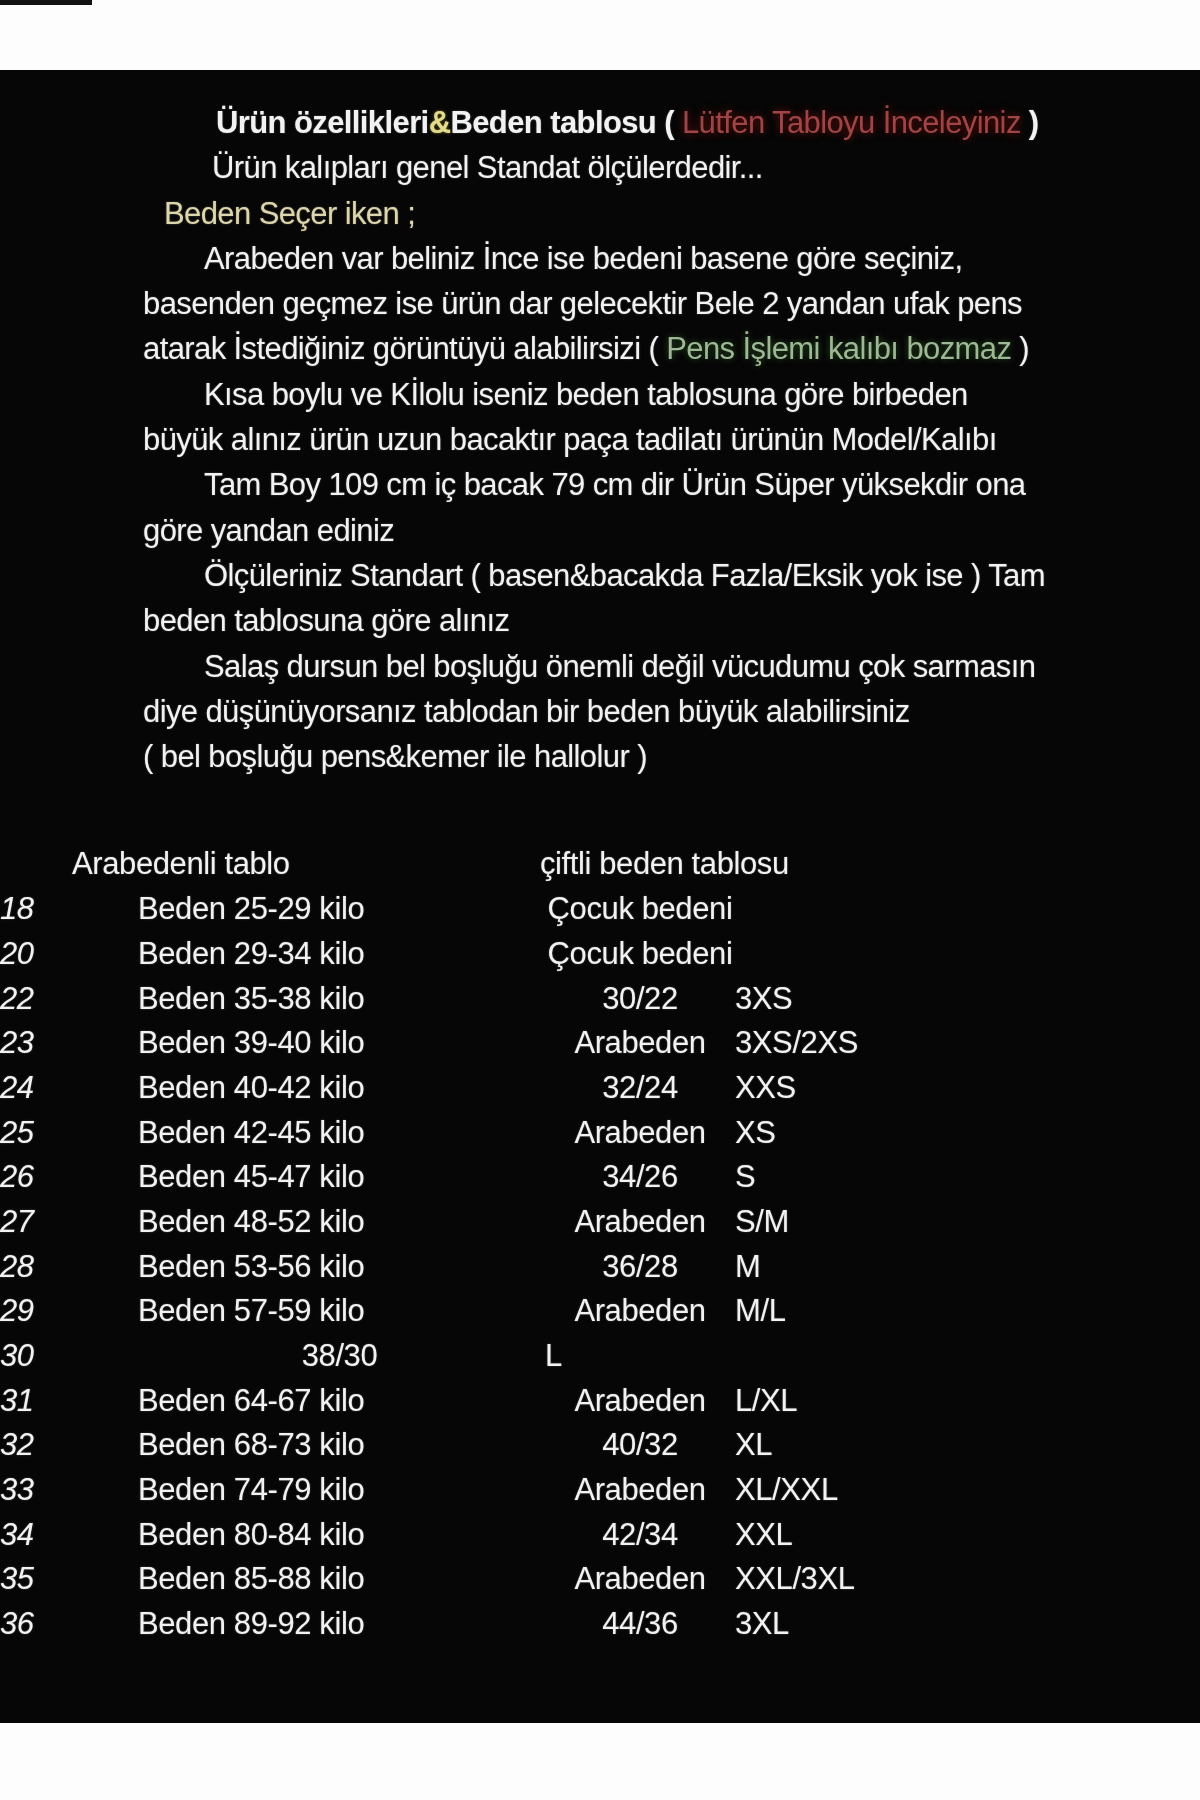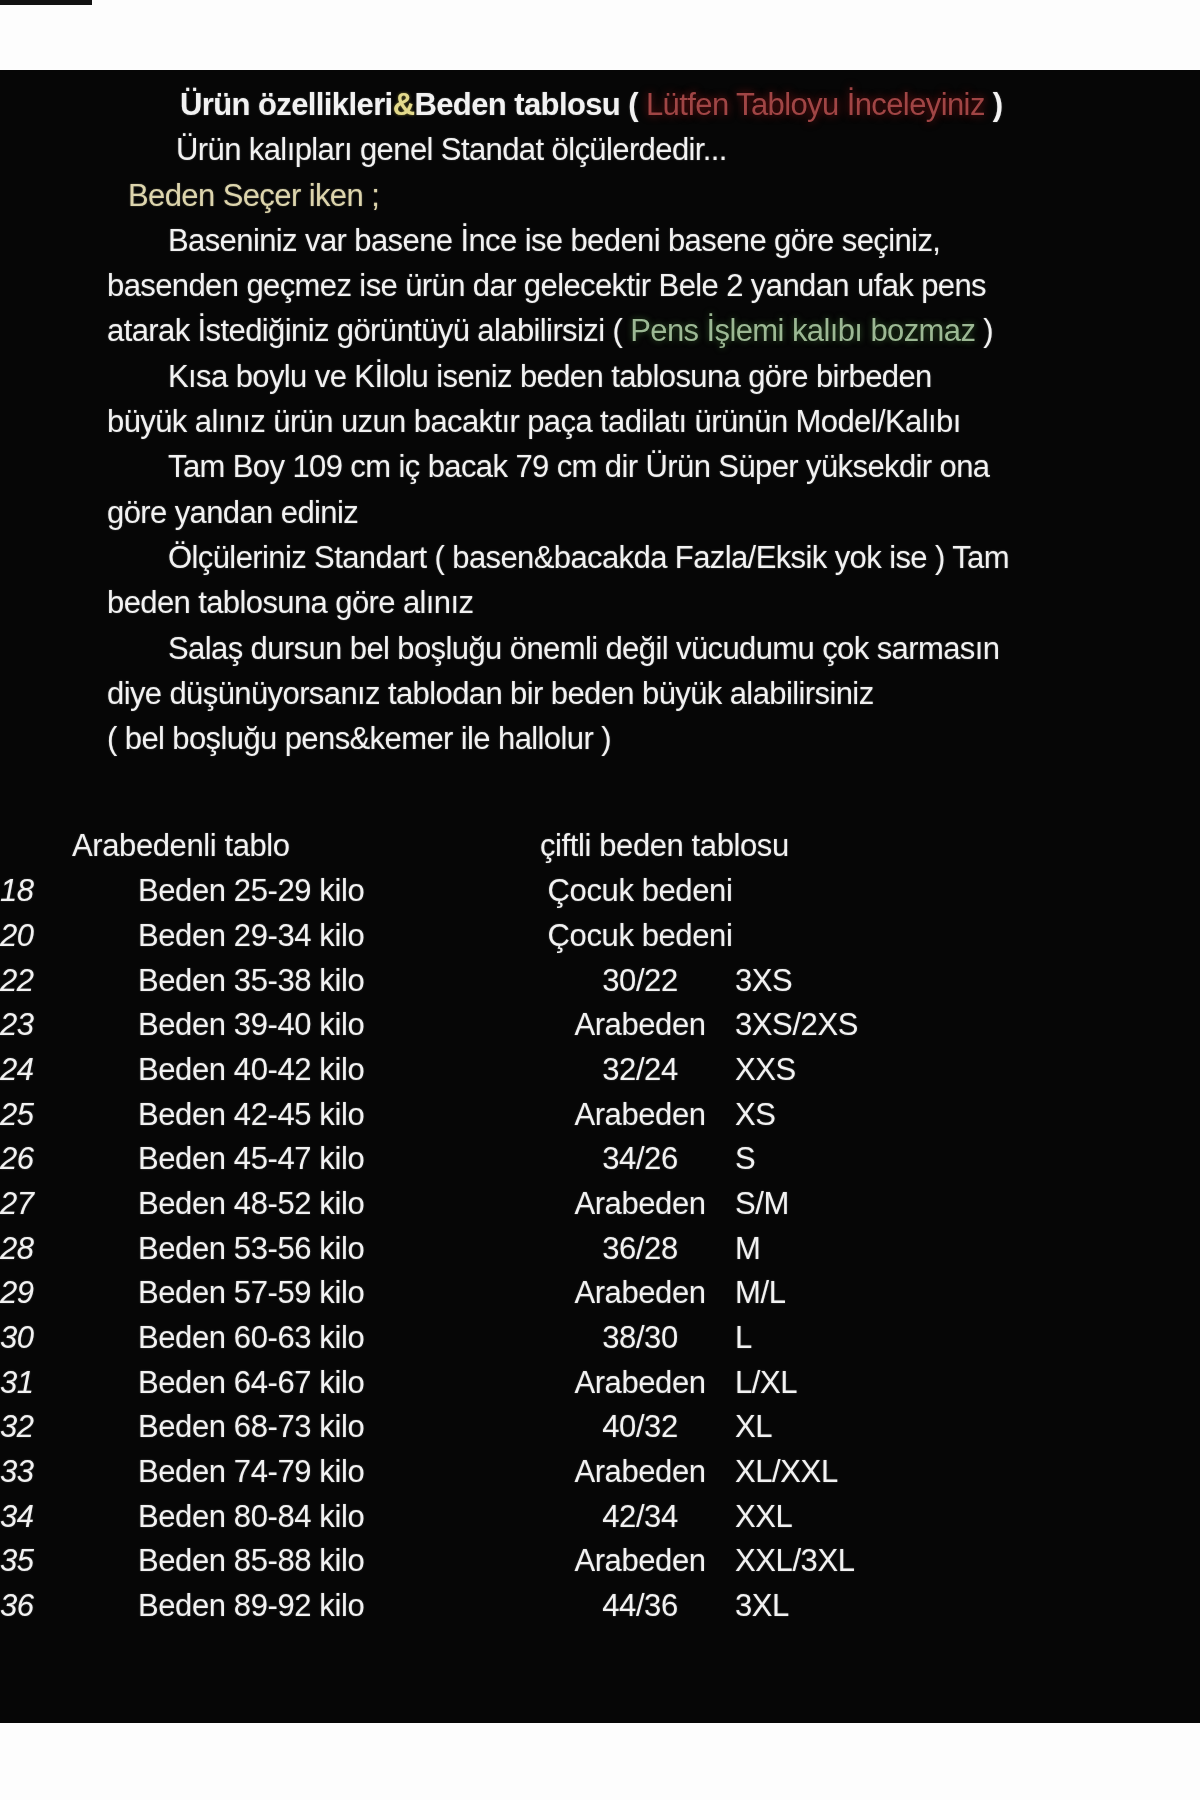--- a/index.html
+++ b/index.html
@@ -12,21 +12,21 @@
   .band{position:absolute;left:0;width:1200px;background:#fdfdfd;}
   .band-top{top:0;height:70px;}
   .band-bottom{top:1723px;height:77px;}
   .corner-dash{position:absolute;top:0;left:0;width:92px;height:5px;background:#121212;}
   .panel{
     position:absolute;top:70px;left:0;width:1200px;height:1653px;
     background:var(--c-panel,#060606);
     color:var(--c-white,#f2f2f2);
   }
   
-  .intro{padding-top:12px;}
+  .intro{padding-top:30px;margin-left:36px;}
   .line{
     line-height:45.3px;font-size:31px;letter-spacing:-0.6px;
     white-space:nowrap;
   }
   .ind-title{margin-left:180px;}
   .ind-line2{margin-left:176px;}
   .ind-label{margin-left:128px;}
   .ind-first{margin-left:168px;}
   .ind-cont{margin-left:107px;}
   .seg{text-shadow:0 0 2px rgba(255,255,255,0.30);}
@@ -55,21 +55,21 @@
 <body>
 
 <div class="band band-top"></div>
 <div class="corner-dash"></div>
 
 <div class="panel">
   <div class="intro">
       <div class="line ind-title"><span class="seg s-bold">Ürün özellikleri</span><span class="seg s-yellowbold">&amp;</span><span class="seg s-bold">Beden tablosu ( </span><span class="seg s-red">Lütfen Tabloyu İnceleyiniz</span><span class="seg s-bold"> )</span></div>
       <div class="line ind-line2"><span class="seg s-white">Ürün kalıpları genel Standat ölçülerdedir...</span></div>
       <div class="line ind-label"><span class="seg s-cream">Beden Seçer iken ;</span></div>
-      <div class="line ind-first"><span class="seg s-white">Baseniniz var basene İnce ise bedeni basene göre seçiniz,</span></div>
+      <div class="line ind-first"><span class="seg s-white">Arabeden var beliniz İnce ise bedeni basene göre seçiniz,</span></div>
       <div class="line ind-cont"><span class="seg s-white">basenden geçmez ise ürün dar gelecektir Bele 2 yandan ufak pens</span></div>
       <div class="line ind-cont"><span class="seg s-white">atarak İstediğiniz görüntüyü alabilirsizi ( </span><span class="seg s-green">Pens İşlemi kalıbı bozmaz</span><span class="seg s-white"> )</span></div>
       <div class="line ind-first"><span class="seg s-white">Kısa boylu ve Kİlolu iseniz beden tablosuna göre birbeden</span></div>
       <div class="line ind-cont"><span class="seg s-white">büyük alınız ürün uzun bacaktır paça tadilatı ürünün Model/Kalıbı</span></div>
       <div class="line ind-first"><span class="seg s-white">Tam Boy 109 cm iç bacak 79 cm dir Ürün Süper yüksekdir ona</span></div>
       <div class="line ind-cont"><span class="seg s-white">göre yandan ediniz</span></div>
       <div class="line ind-first"><span class="seg s-white">Ölçüleriniz Standart ( basen&amp;bacakda Fazla/Eksik yok ise ) Tam</span></div>
       <div class="line ind-cont"><span class="seg s-white">beden tablosuna göre alınız</span></div>
       <div class="line ind-first"><span class="seg s-white">Salaş dursun bel boşluğu önemli değil vücudumu çok sarmasın</span></div>
       <div class="line ind-cont"><span class="seg s-white">diye düşünüyorsanız tablodan bir beden büyük alabilirsiniz</span></div>
@@ -137,21 +137,20 @@
           <div class="cell-intl">M</div>
         </div>
         <div class="trow">
           <div class="cell-num">29</div>
           <div class="cell-weight">Beden 57-59 kilo</div>
           <div class="cell-pair">Arabeden</div>
           <div class="cell-intl">M/L</div>
         </div>
         <div class="trow">
           <div class="cell-num">30</div>
-          <div class="cell-weight">Beden 60-63 kilo</div>
           <div class="cell-pair">38/30</div>
           <div class="cell-intl">L</div>
         </div>
         <div class="trow">
           <div class="cell-num">31</div>
           <div class="cell-weight">Beden 64-67 kilo</div>
           <div class="cell-pair">Arabeden</div>
           <div class="cell-intl">L/XL</div>
         </div>
         <div class="trow">

